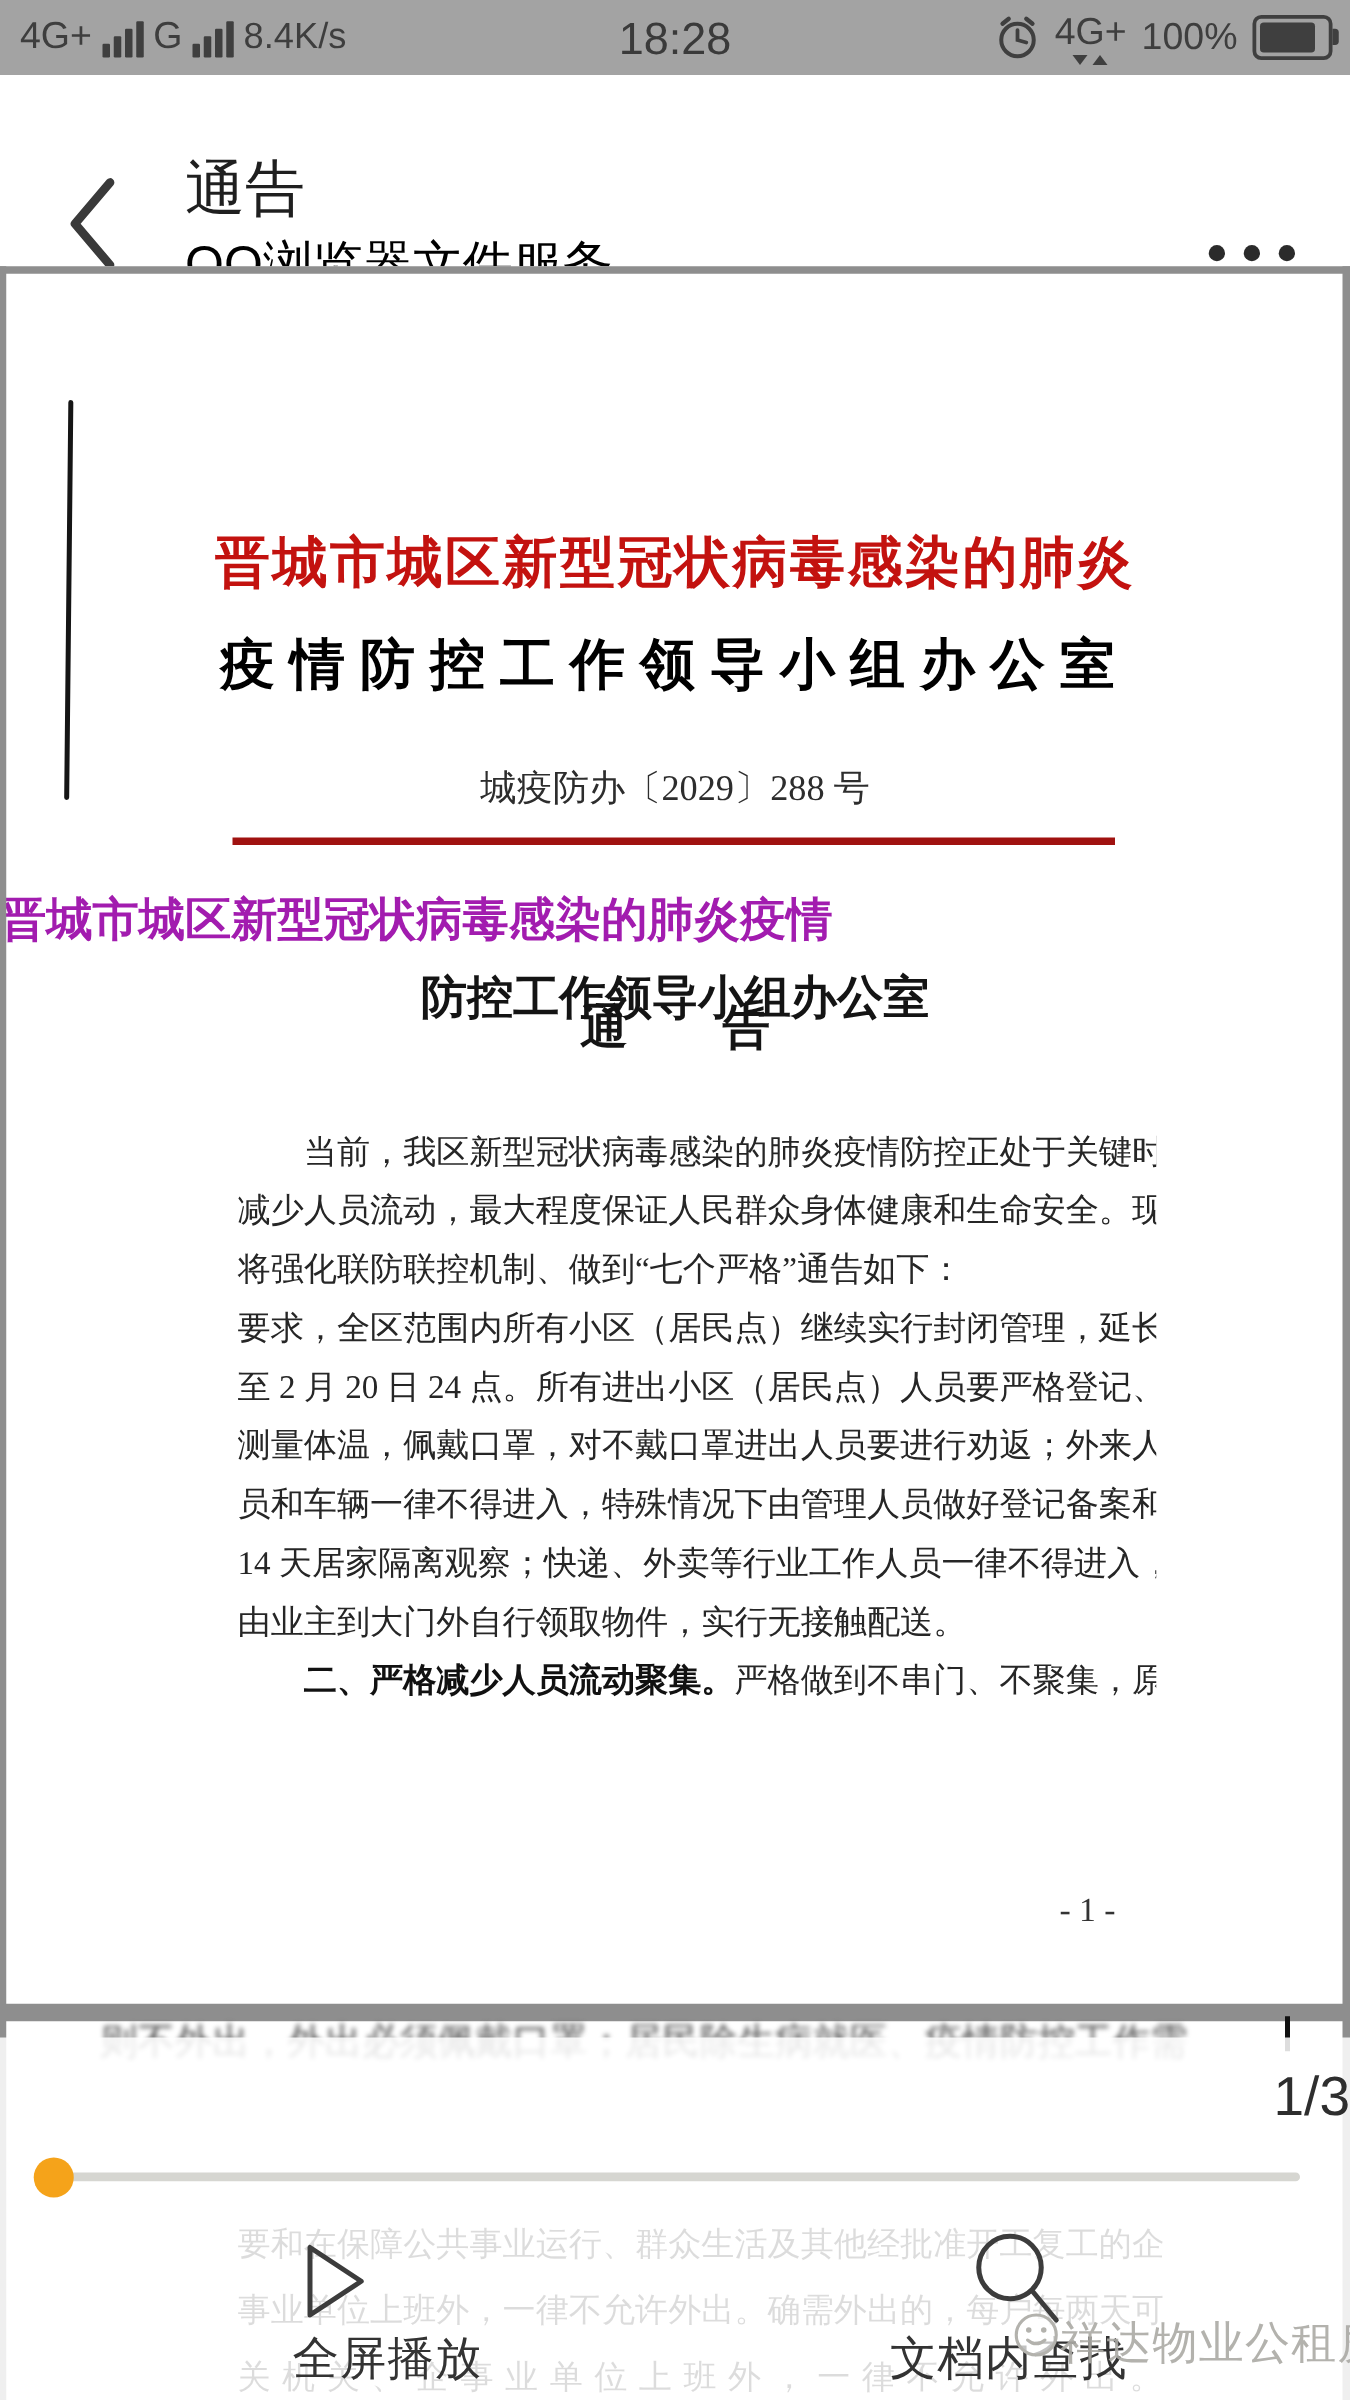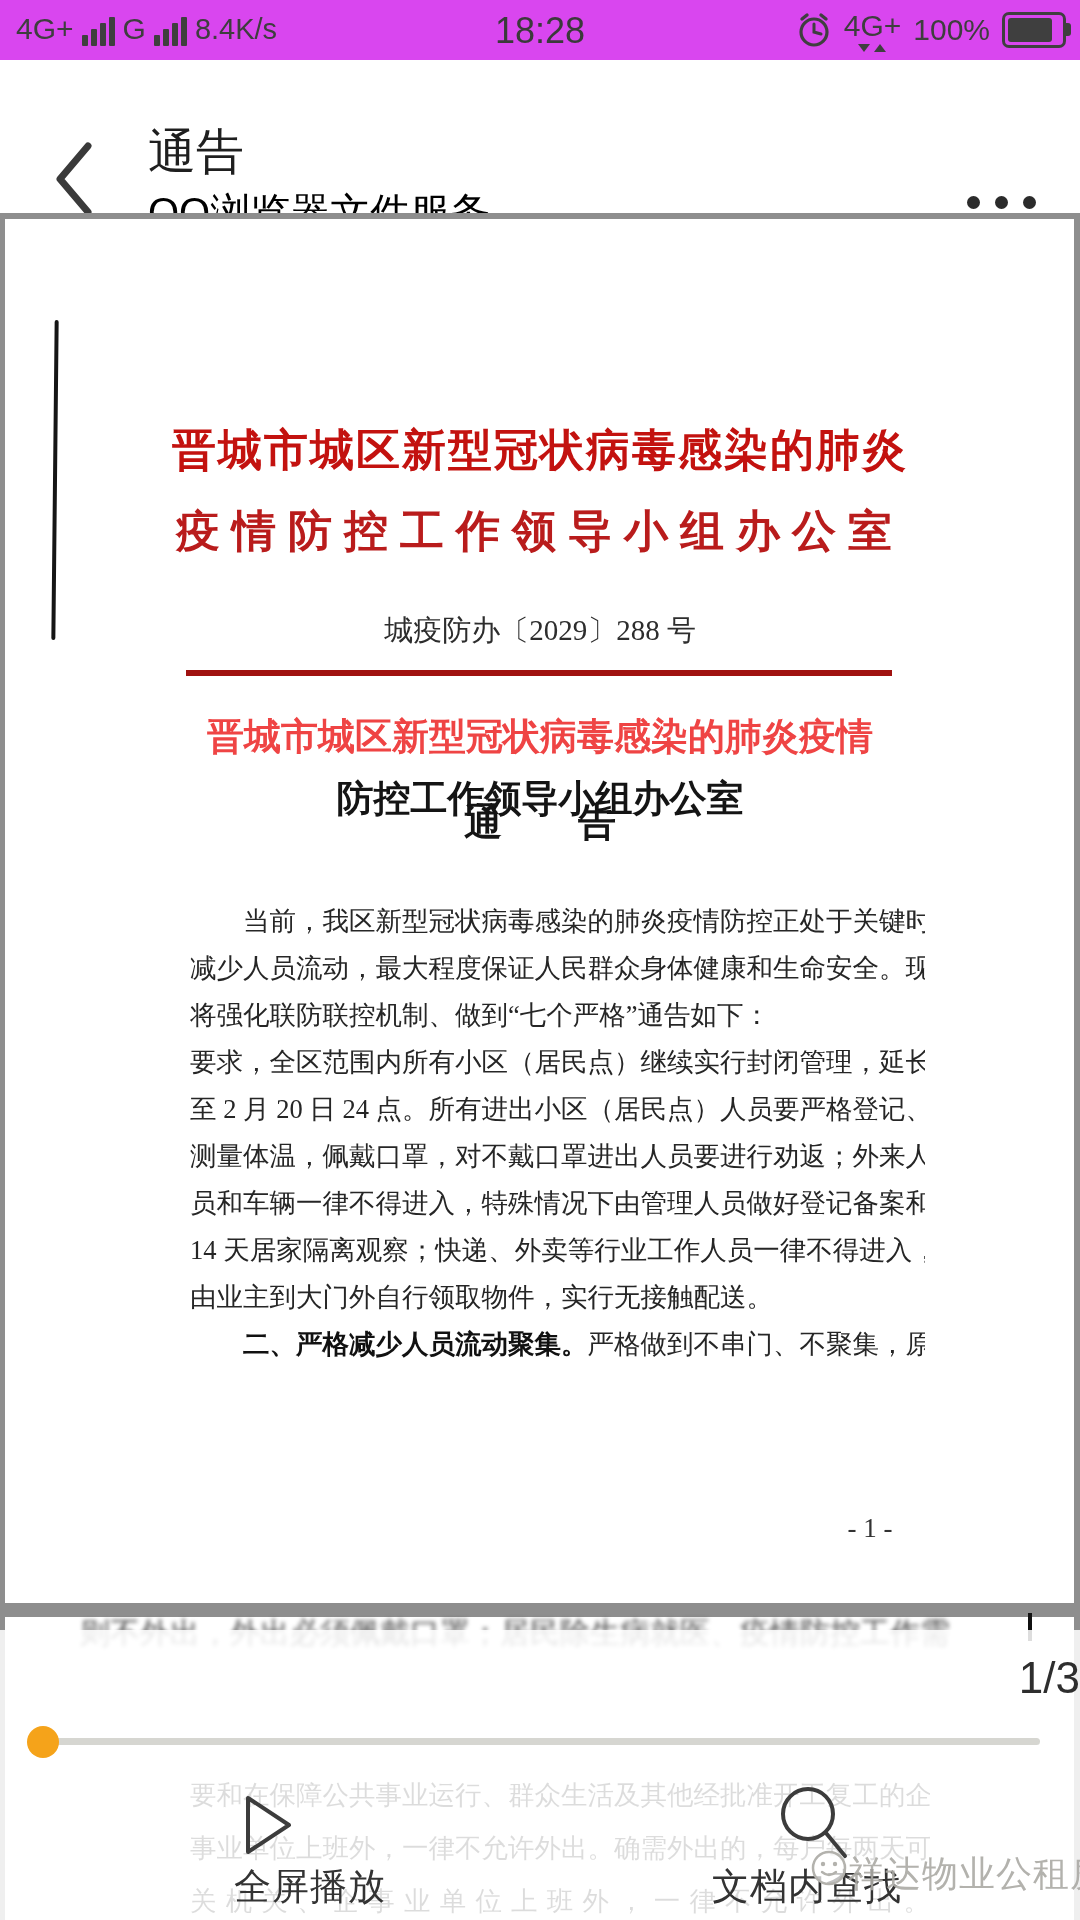--- a/index.html
+++ b/index.html
@@ -1,20 +1,20 @@
 <!DOCTYPE html>
 <html><head>
 <meta charset="utf-8">
 <style>
   html,body{margin:0;padding:0;background:#555;}
   .screen{position:relative;width:1080px;height:1920px;background:#fff;overflow:hidden;
           font-family:"Liberation Sans",sans-serif;}
 
   
-  .statusbar{position:absolute;top:0;left:0;width:1080px;height:60px;background:#d946ef;color:#3e3e3e;}
+  .statusbar{position:absolute;top:0;left:0;width:1080px;height:60px;background:#a3a3a3;color:#3e3e3e;}
   .sb-left{position:absolute;left:16px;top:12px;display:flex;align-items:flex-end;gap:8px;}
   .sb-net{font-size:30px;font-weight:500;line-height:34px;}
   .sb-speed{font-size:29px;line-height:34px;}
   .sb-time{position:absolute;left:0;right:0;top:10px;text-align:center;font-size:36px;color:#3a3a3a;}
   .sb-right{position:absolute;right:14px;top:8px;display:flex;align-items:center;gap:12px;height:44px;}
   .bars{display:flex;align-items:flex-end;gap:3px;height:30px;}
   .bars i{display:block;width:6px;background:#3f3f3f;border-radius:1px;}
   .netwrap{display:flex;flex-direction:column;align-items:center;line-height:26px;}
   .updown{display:flex;gap:4px;margin-top:1px;}
   .tri{width:0;height:0;border-left:6px solid transparent;border-right:6px solid transparent;}
@@ -32,25 +32,25 @@
   .h-sub{position:absolute;left:148px;top:132px;font-size:40px;color:#000000;line-height:40px;}
   .menu-dots{position:absolute;right:44px;top:136px;display:flex;gap:15px;}
   .menu-dots i{width:13px;height:13px;border-radius:50%;background:#2b2b2b;}
 
   
   .viewer{position:absolute;top:213px;left:0;width:1080px;height:1707px;background:#fff;}
   .chrome{background:#8e8e8e;position:absolute;}
   .doc{font-family:"Liberation Serif",serif;color:#262626;}
   .red1{position:absolute;left:0;width:1080px;top:211px;text-align:center;color:#c3120f;
         font-size:44px;font-weight:bold;letter-spacing:2px;line-height:54px;}
-  .red2{position:absolute;left:0;width:1080px;top:292px;text-align:center;color:#b91c1c;
+  .red2{position:absolute;left:0;width:1080px;top:292px;text-align:center;color:#000000;
         font-size:44px;font-weight:bold;letter-spacing:12px;line-height:54px;}
   .docnum{position:absolute;left:0;width:1080px;top:398px;text-align:center;font-size:29px;color:#2d2d2d;}
   .redrule{position:absolute;left:186px;top:457px;width:706px;height:6px;background:#a01210;}
-  .head1{position:absolute;left:0;width:1080px;top:503px;text-align:center;font-size:37px;font-weight:bold;color:#ef4444;line-height:42px;}
+  .head1{position:absolute;left:0;width:1080px;top:503px;font-size:37px;font-weight:bold;color:#a21caf;line-height:42px;}
   .head2{position:absolute;left:0;width:1080px;top:565px;text-align:center;font-size:37px;font-weight:bold;color:#141414;line-height:42px;}
   .head3{position:absolute;left:0;width:1080px;top:587px;text-align:center;font-size:38px;font-weight:bold;color:#141414;line-height:44px;}
   .bodyblock{position:absolute;left:190px;top:685px;width:735px;}
   .bline{font-size:26.5px;line-height:47px;height:47px;white-space:nowrap;color:#262626;
          text-align:justify;text-align-last:justify;overflow:hidden;}
   .bline.end{text-align-last:left;}
   .bline .b{font-weight:bold;color:#111;font-family:"Liberation Sans",sans-serif;}
   .pagenum{position:absolute;left:770px;top:1300px;width:200px;text-align:center;font-size:27px;color:#333;}
   .scanline{position:absolute;left:53px;top:107px;width:4px;height:320px;background:#151515;
             border-radius:3px;transform:rotate(0.6deg);}

